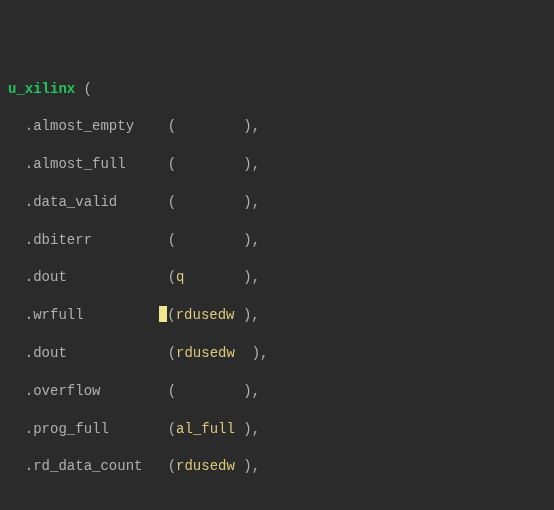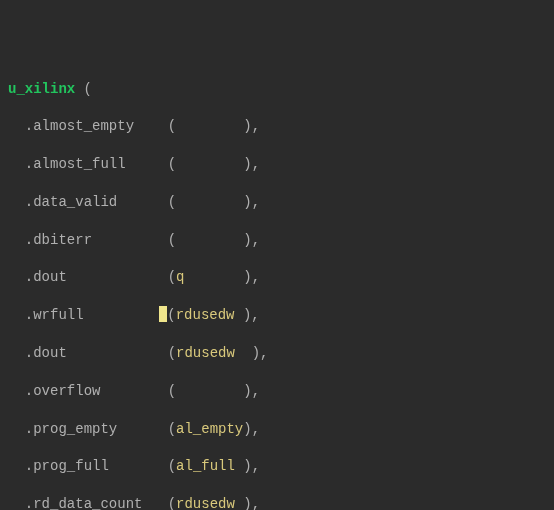--- a/index.html
+++ b/index.html
@@ -36,21 +36,20 @@
 
 <div id="code-root"><span class="line"><span class="inst">u_xilinx</span><span class="punct"> (</span></span>
 <span class="line"><span class="punct">  .</span><span class="portname">almost_empty</span><span class="punct">   </span><span class="punct"> </span><span class="punct">(</span><span class="signal"></span><span class="punct">        </span><span class="punct">)</span><span class="punct">,</span></span>
 <span class="line"><span class="punct">  .</span><span class="portname">almost_full</span><span class="punct">    </span><span class="punct"> </span><span class="punct">(</span><span class="signal"></span><span class="punct">        </span><span class="punct">)</span><span class="punct">,</span></span>
 <span class="line"><span class="punct">  .</span><span class="portname">data_valid</span><span class="punct">     </span><span class="punct"> </span><span class="punct">(</span><span class="signal"></span><span class="punct">        </span><span class="punct">)</span><span class="punct">,</span></span>
 <span class="line"><span class="punct">  .</span><span class="portname">dbiterr</span><span class="punct">        </span><span class="punct"> </span><span class="punct">(</span><span class="signal"></span><span class="punct">        </span><span class="punct">)</span><span class="punct">,</span></span>
 <span class="line"><span class="punct">  .</span><span class="portname">dout</span><span class="punct">           </span><span class="punct"> </span><span class="punct">(</span><span class="signal">q</span><span class="punct">       </span><span class="punct">)</span><span class="punct">,</span></span>
 <span class="line"><span class="punct">  .</span><span class="portname">wrfull</span><span class="punct">         </span><span class="cursor"></span><span class="punct">(</span><span class="signal">rdusedw</span><span class="punct"> </span><span class="punct">)</span><span class="punct">,</span></span>
 <span class="line"><span class="punct">  .</span><span class="portname">dout</span><span class="punct">           </span><span class="punct"> </span><span class="punct">(</span><span class="signal">rdusedw</span><span class="punct">  </span><span class="punct">)</span><span class="punct">,</span></span>
 <span class="line"><span class="punct">  .</span><span class="portname">overflow</span><span class="punct">       </span><span class="punct"> </span><span class="punct">(</span><span class="signal"></span><span class="punct">        </span><span class="punct">)</span><span class="punct">,</span></span>
-<span class="line"><span class="punct">  .</span><span class="portname">prog_empty</span><span class="punct">     </span><span class="punct"> </span><span class="punct">(</span><span class="signal">al_empty</span><span class="punct"></span><span class="punct">)</span><span class="punct">,</span></span>
 <span class="line"><span class="punct">  .</span><span class="portname">prog_full</span><span class="punct">      </span><span class="punct"> </span><span class="punct">(</span><span class="signal">al_full</span><span class="punct"> </span><span class="punct">)</span><span class="punct">,</span></span>
 <span class="line"><span class="punct">  .</span><span class="portname">rd_data_count</span><span class="punct">  </span><span class="punct"> </span><span class="punct">(</span><span class="signal">rdusedw</span><span class="punct"> </span><span class="punct">)</span><span class="punct">,</span></span>
 
 
 
 
 
 
 
 

